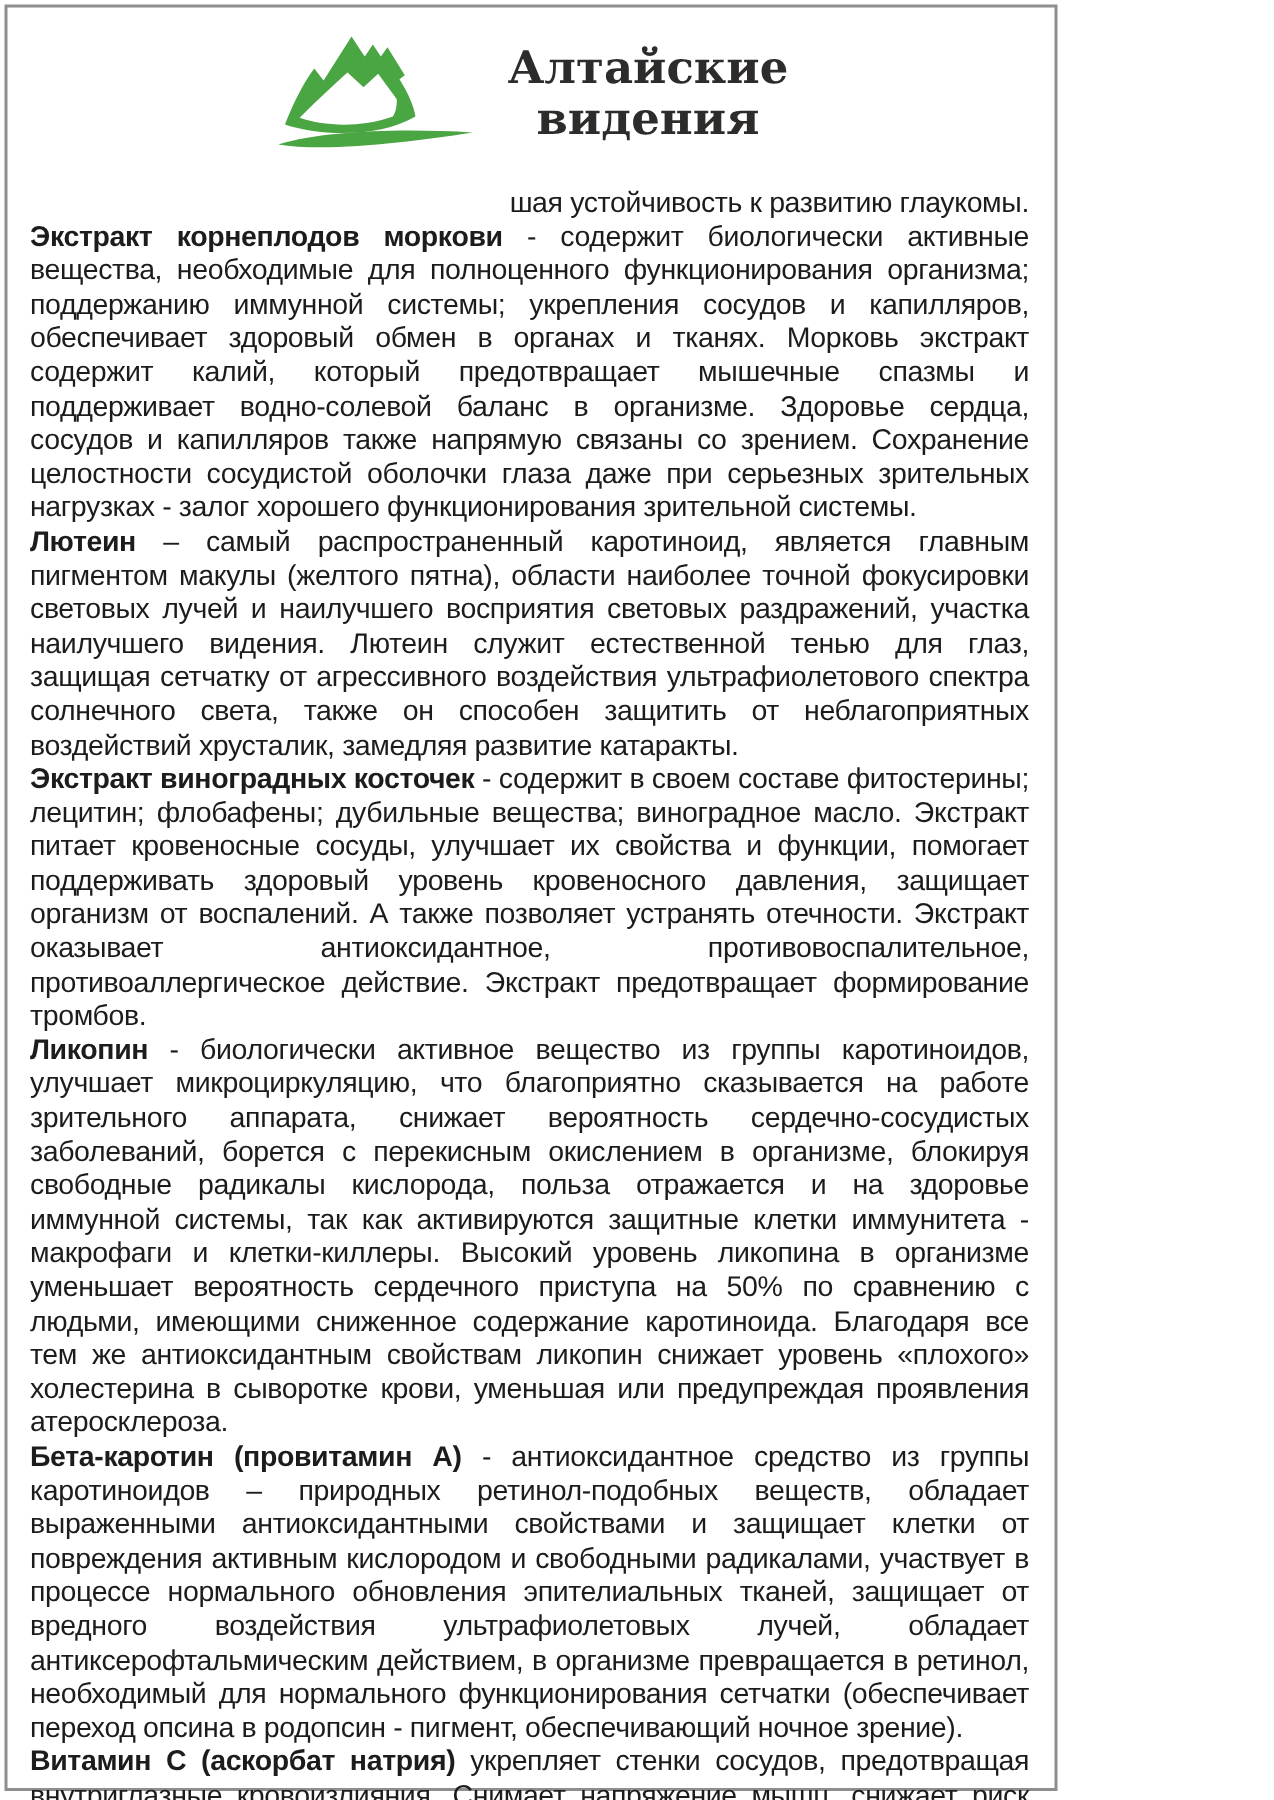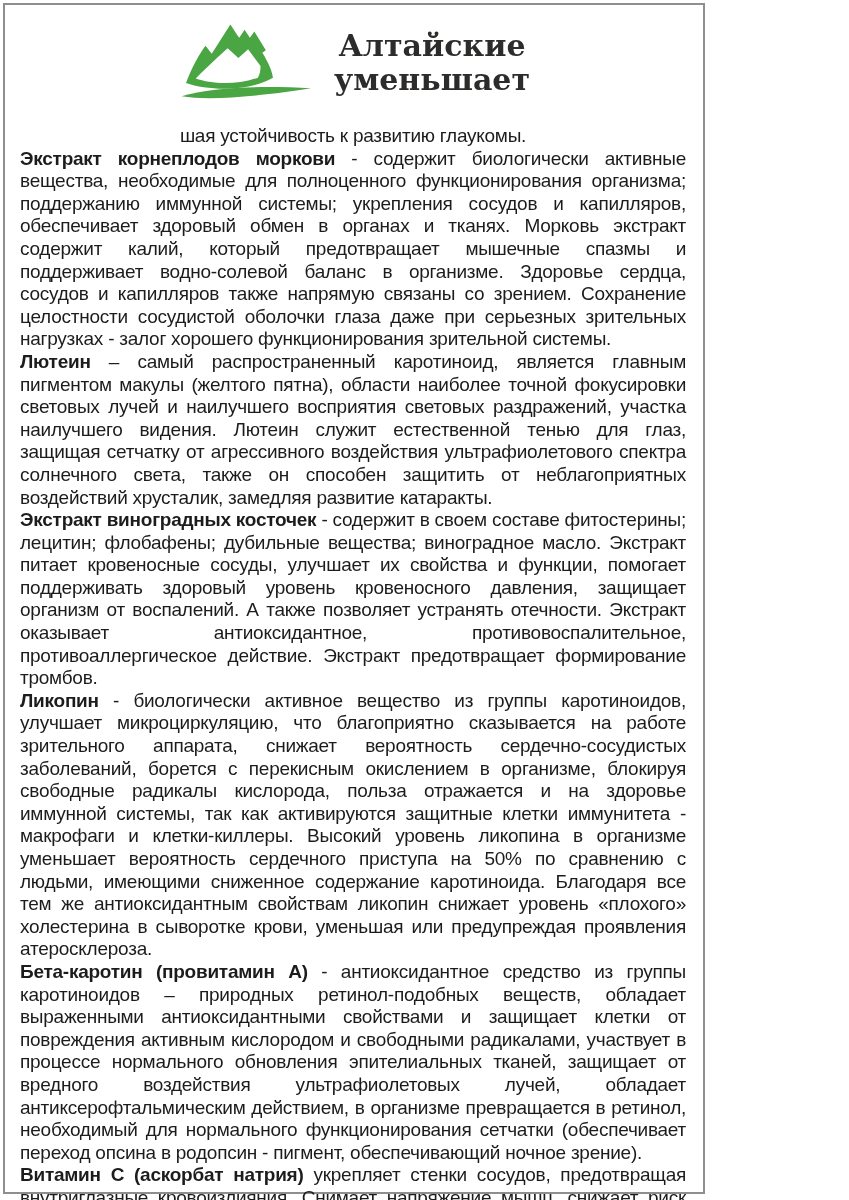--- a/index.html
+++ b/index.html
@@ -22,39 +22,39 @@
     font-family:"DejaVu Serif", serif; font-weight:bold;
     font-size:30px; line-height:1.12; color:var(--brand, #2d2c2b);
     text-align:center; white-space:nowrap;
   }
   .content {
     padding:12px 17px 0 15px;
     font-size:19px; line-height:22.6px; letter-spacing:-0.25px;
     color:var(--text, #1c1c1c); text-align:justify;
   }
   .content p { margin:0; }
-  .fragment { text-align:center; }
+  .fragment { text-align:right; }
   .para { margin-top:0; }
   .para + .para { }
   b { font-weight:bold; }
 </style>
 </head>
 <body>
 
 <div class="page">
 
   <div class="logo-row">
     <svg class="logo-mark" viewBox="0 0 320 210" aria-hidden="true">
       <path class="green" d="M18,150 C30,118 48,84 62,66 L76,84 L118,18 C126,30 132,40 138,48 L150,30 L162,48 L172,34 L198,76 L190,82 C204,104 212,124 214,138 C160,170 70,168 18,150 Z"></path>
       <path class="white" d="M40,140 C70,110 96,86 112,72 L136,94 L158,74 L186,112 C186,124 184,132 180,138 C130,156 74,152 40,140 Z"></path>
       <path class="green" d="M8,180 C80,158 200,156 300,162 C210,176 80,192 8,180 Z"></path>
     </svg>
     <div class="brand">
       <div>Алтайские</div>
-      <div>уменьшает</div>
+      <div>видения</div>
     </div>
   </div>
 
   <div class="content">
 
     <p class="fragment">шая устойчивость к развитию глаукомы.</p>
 
     <p class="para"><b>Экстракт корнеплодов моркови</b><span> - содержит биологически активные вещества, необходимые для полноценного функционирования организма; поддержанию иммунной системы; укрепления сосудов и капилляров, обеспечивает здоровый обмен в органах и тканях. Морковь экстракт содержит калий, который предотвращает мышечные спазмы и поддерживает водно-солевой баланс в организме. Здоровье сердца, сосудов и капилляров также напрямую связаны со зрением. Сохранение целостности сосудистой оболочки глаза даже при серьезных зрительных нагрузках - залог хорошего функционирования зрительной системы.</span></p>
 
     <p class="para"><b>Лютеин</b><span> – самый распространенный каротиноид, является главным пигментом макулы (желтого пятна), области наиболее точной фокусировки световых лучей и наилучшего восприятия световых раздражений, участка наилучшего видения. Лютеин служит естественной тенью для глаз, защищая сетчатку от агрессивного воздействия ультрафиолетового спектра солнечного света, также он способен защитить от неблагоприятных воздействий хрусталик, замедляя развитие катаракты.</span></p>

